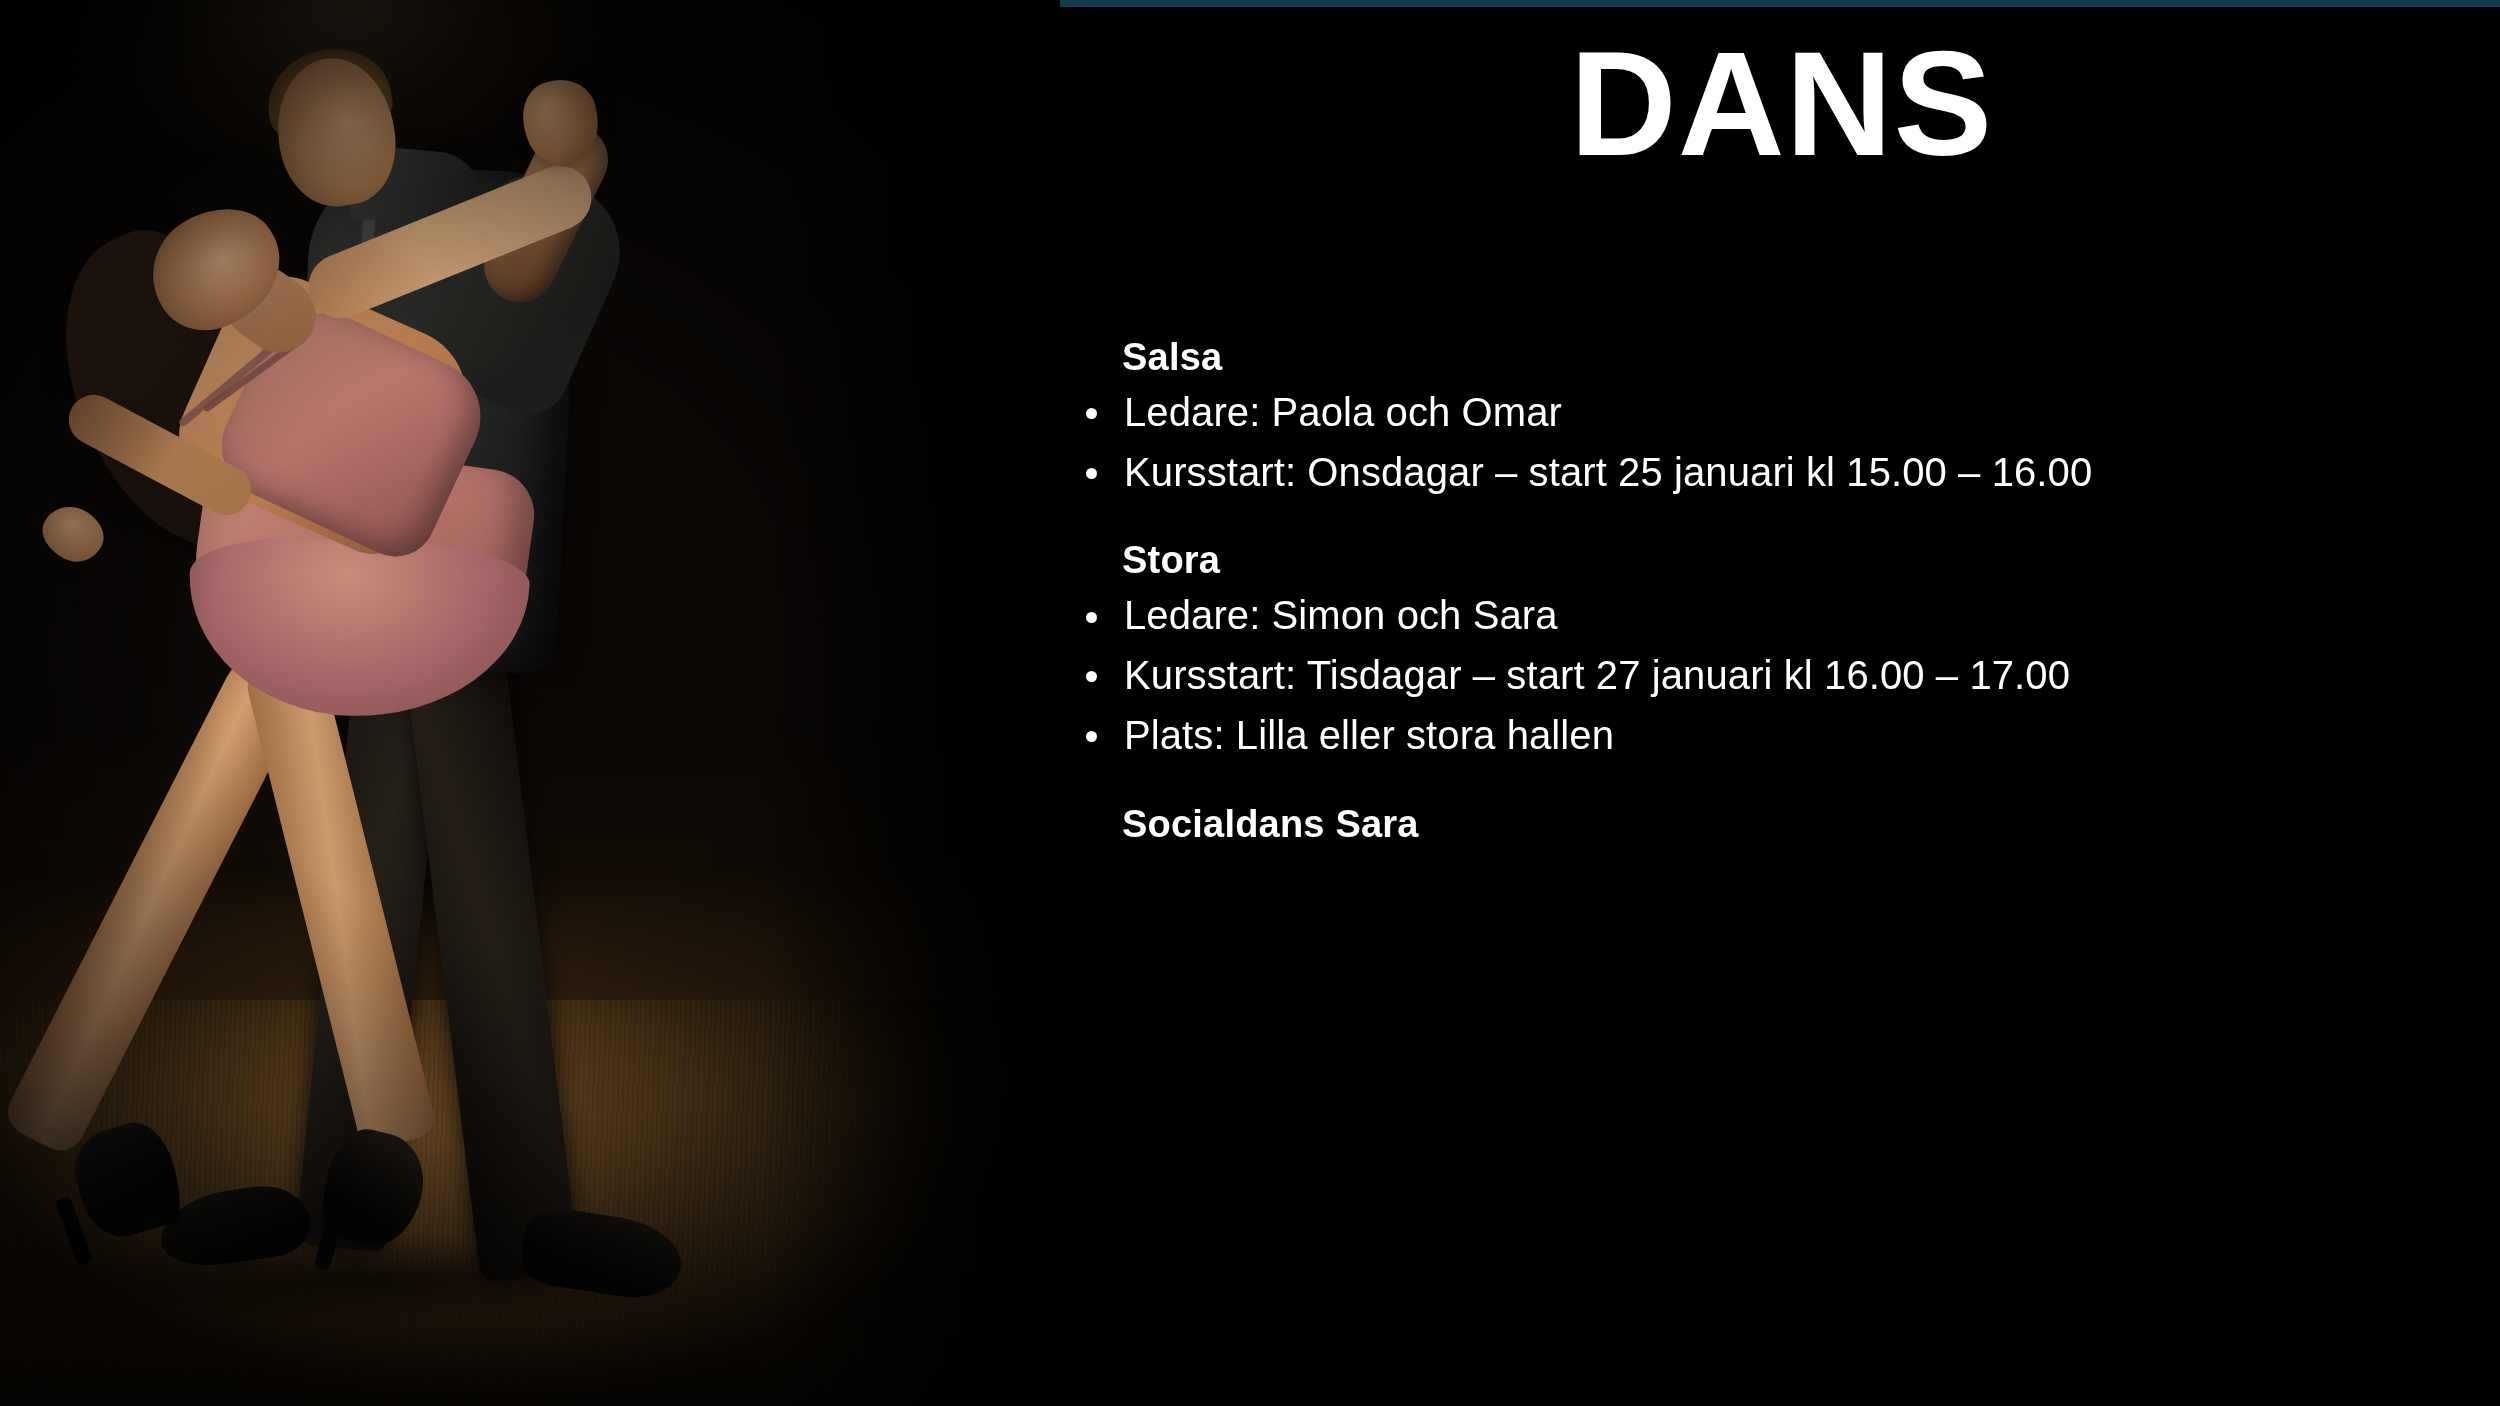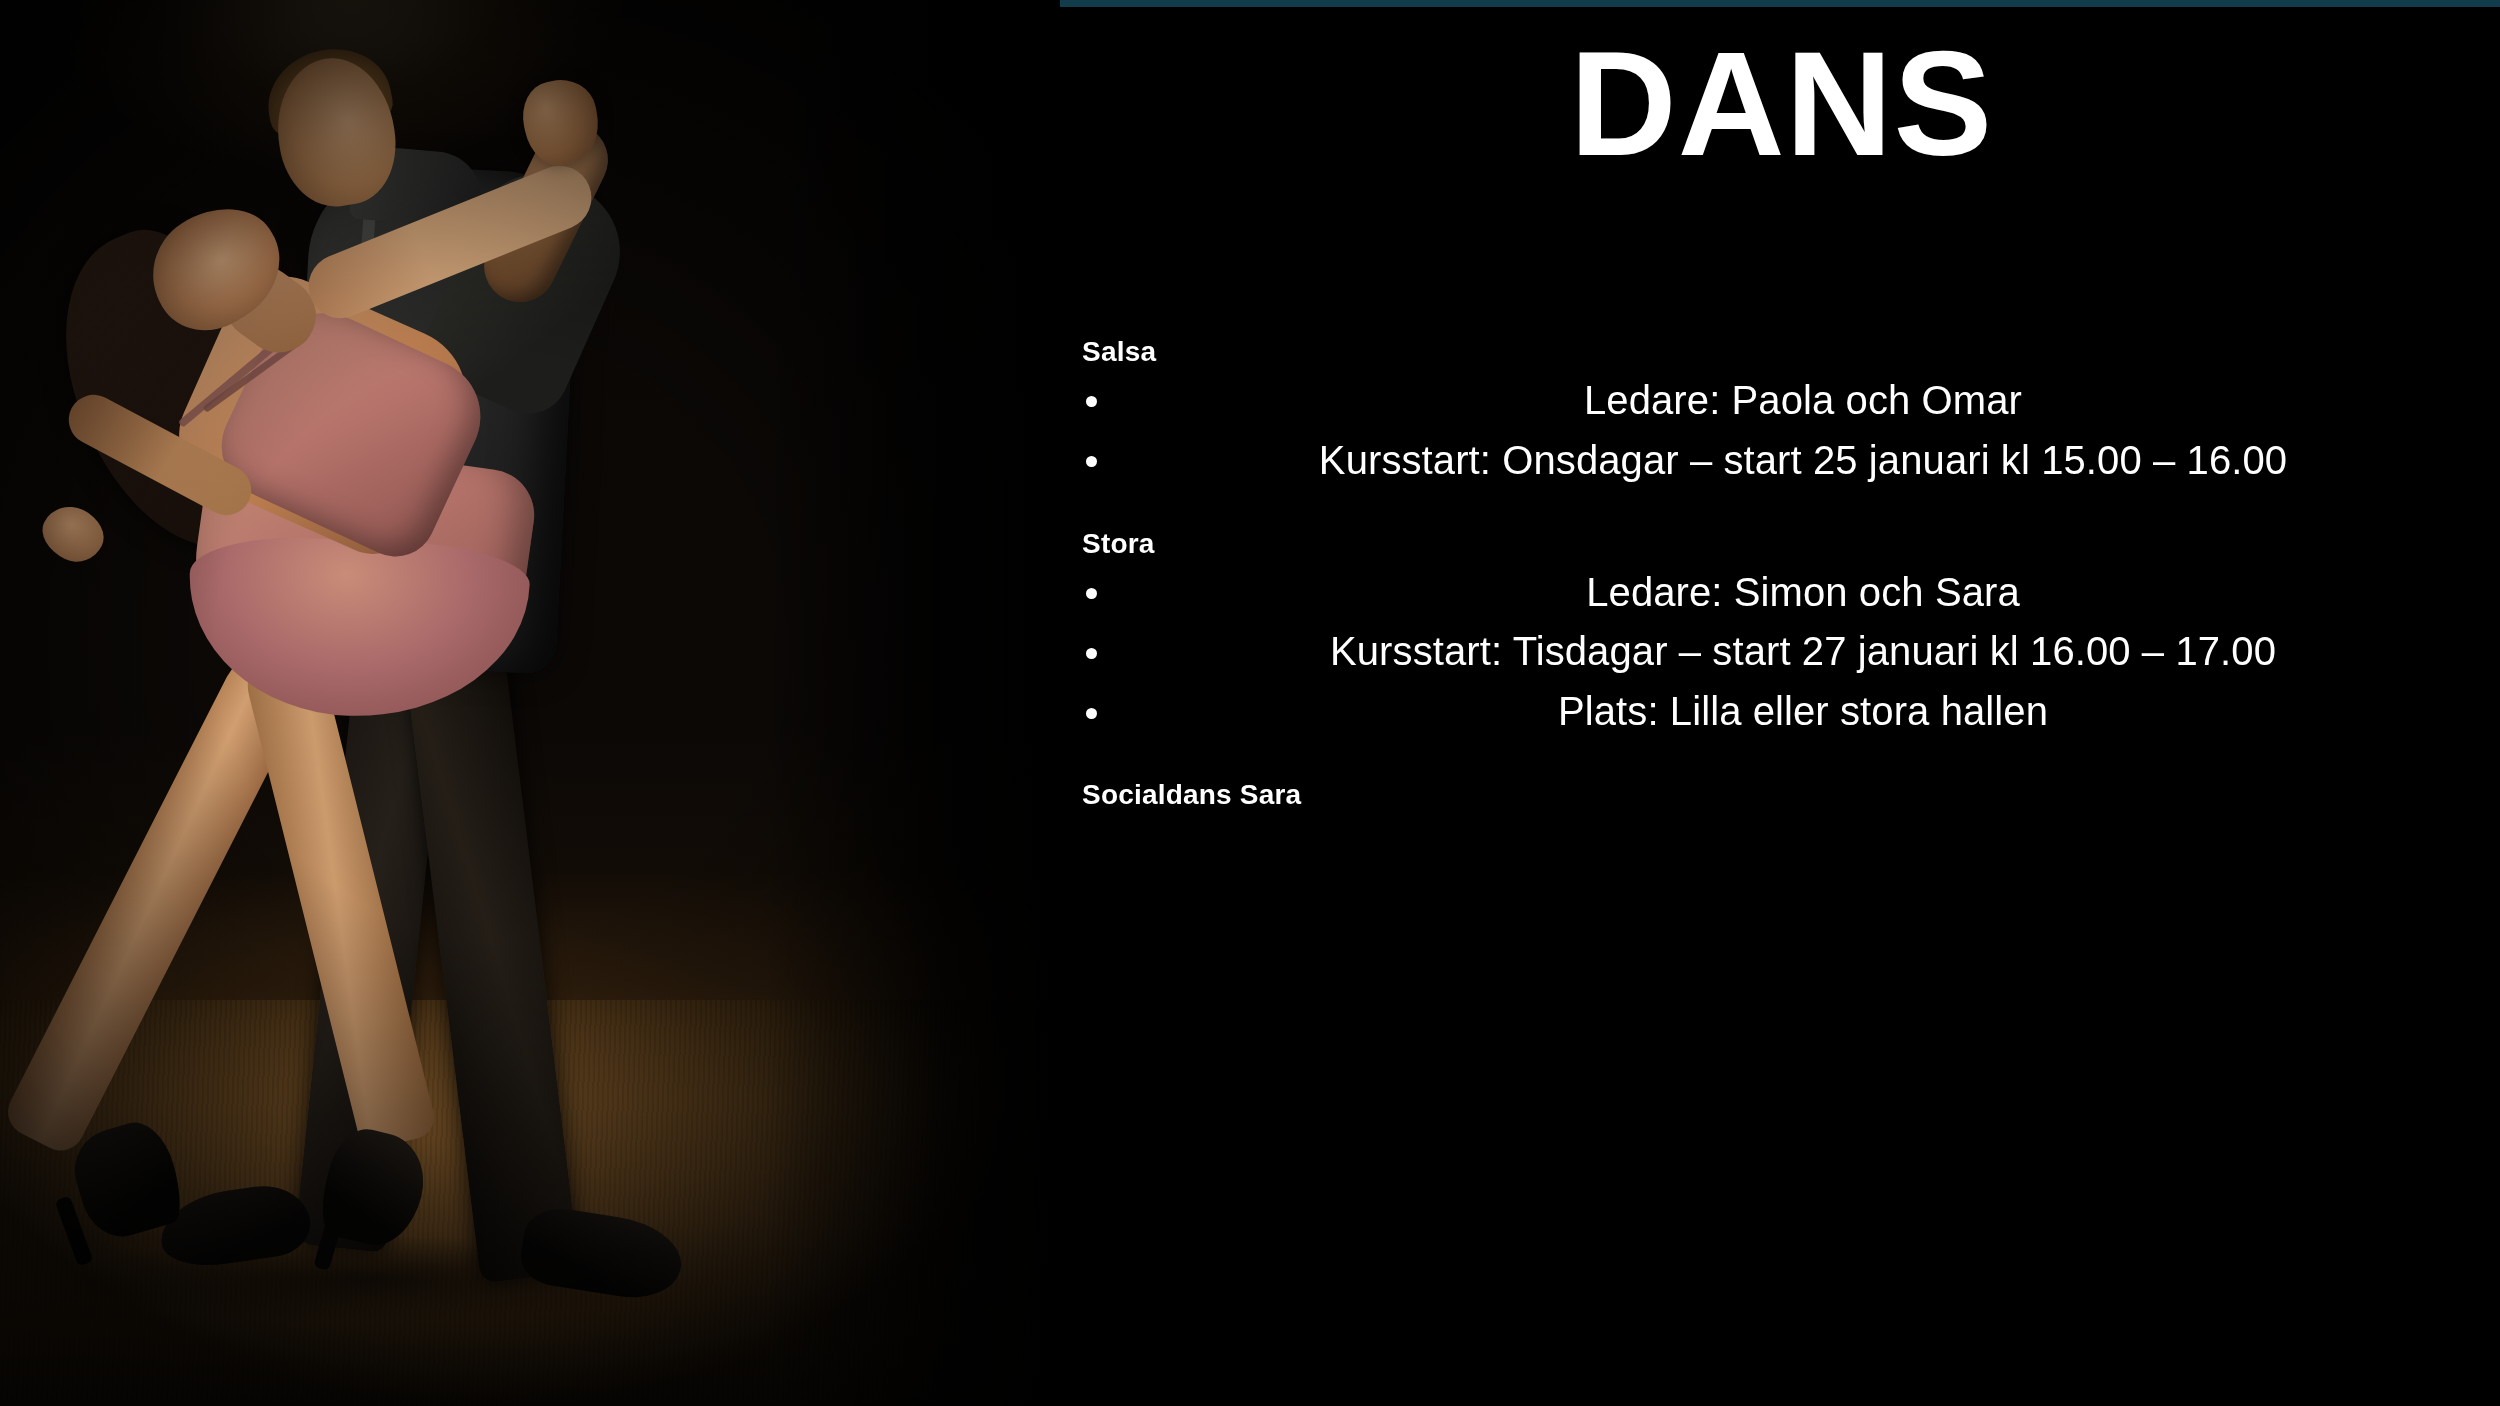--- a/index.html
+++ b/index.html
@@ -143,25 +143,25 @@
   .panel{position:absolute;left:1063px;top:0;width:1437px;height:1406px;background:#000;}
   .top-stripe{position:absolute;left:1060px;top:0;width:1440px;height:7px;background:#123b4c;}
 
   .title{position:absolute;left:1063px;top:30px;width:1437px;text-align:center;
      color:#fff;font-size:148px;font-weight:800;letter-spacing:1px;line-height:1;
      font-family:"Liberation Sans","DejaVu Sans",sans-serif;}
 
   .content{position:absolute;left:1082px;top:335px;width:1400px;color:#fff;}
   .section{margin-bottom:44px;}
   .section:last-child{margin-bottom:0;}
-  .sec-head{font-size:28px;font-weight:700;line-height:1.18;margin-bottom:10px;
-     letter-spacing:.2px;}
+  .sec-head{font-size:38px;font-weight:700;line-height:1.18;margin-bottom:10px;
+     letter-spacing:.2px;margin-left:40px;}
   .bullets{list-style:none;margin:0;padding:0;}
   .bullets li{position:relative;padding-left:42px;font-size:40px;font-weight:400;
-     line-height:1.12;margin-bottom:15px;letter-spacing:.1px;white-space:nowrap;text-align:center;}
+     line-height:1.12;margin-bottom:15px;letter-spacing:.1px;white-space:nowrap;}
   .bullets li:last-child{margin-bottom:0;}
   .bullets li .dot{position:absolute;left:4px;top:.46em;width:11px;height:11px;
      background:#fff;border-radius:50%;}
 </style>
 </head>
 <body>
 
 <div class="slide">
 
   <div class="photo">

